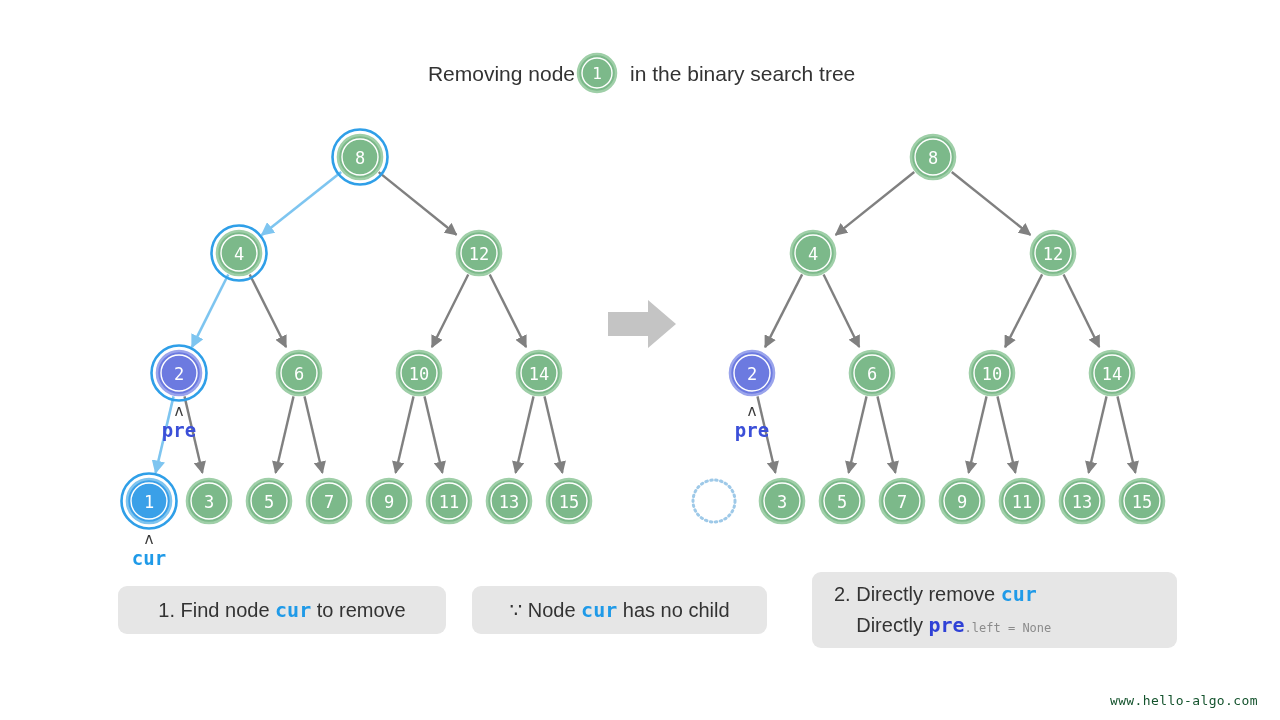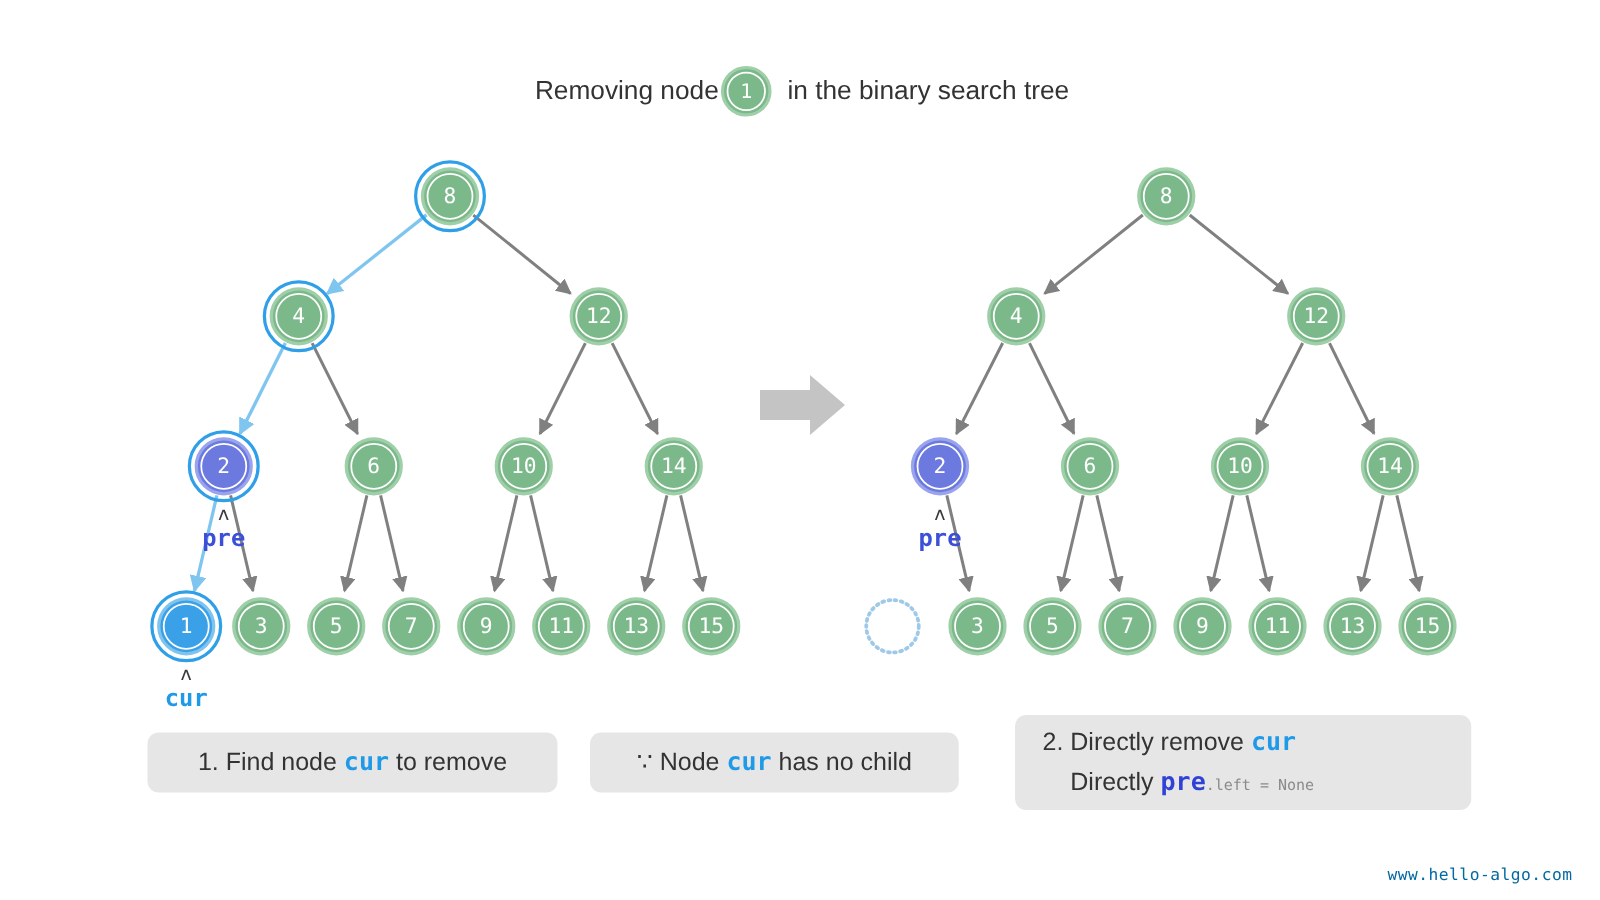--- a/index.html
+++ b/index.html
@@ -102,21 +102,21 @@
     font-family: "DejaVu Sans Mono", monospace;
     color: #8b8b8b;
     font-size: 12px;
   }
   .watermark {
     position: absolute;
     right: 22px;
     bottom: 12px;
     font-family: "DejaVu Sans Mono", monospace;
     font-size: 13px;
-    color: #0369a1;
+    color: #14532d;
     letter-spacing: 0.4px;
   }
 </style>
 </head>
 <body>
 
 <div id="stage">
 
   <svg id="scene" viewBox="0 0 1280 720">
     <defs>

